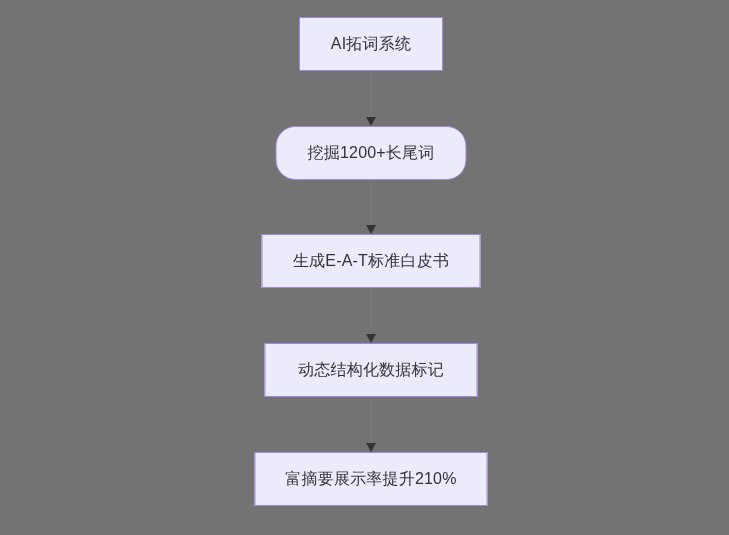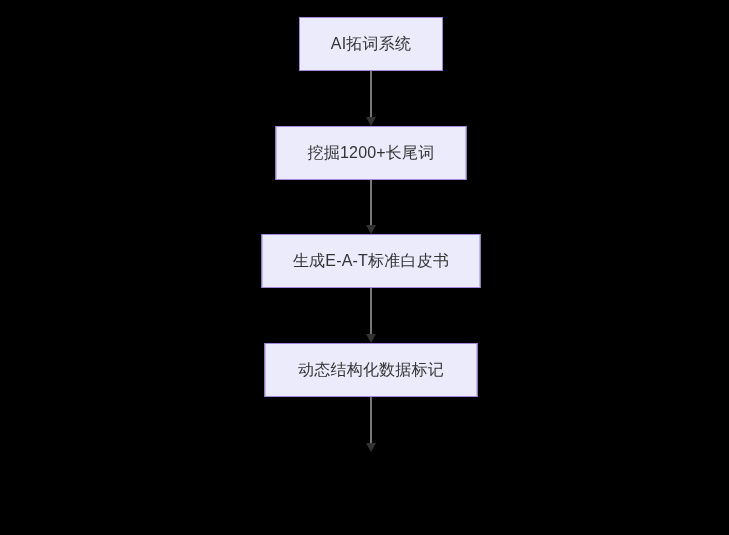--- a/index.html
+++ b/index.html
@@ -61,42 +61,45 @@
     width: 0;
     height: 0;
     border-left: 5px solid transparent;
     border-right: 5px solid transparent;
     border-top: 9px solid #333333;
   }
 </style>
 </head>
 <body>
 
-<div id="flowchart" style="background: #000000;">
+<div id="flowchart" style="background: #737373;">
     <div class="flow-edge" style="left: 371px; top: 71px; height: 55px;">
       <div class="edge-line" style="height: 47px; background: rgb(119, 119, 119);"></div>
       <div class="edge-head" style="top: 46px; border-top-color: rgb(51, 51, 51);"></div>
     </div>
     <div class="flow-edge" style="left: 371px; top: 180px; height: 54px;">
       <div class="edge-line" style="height: 46px; background: rgb(119, 119, 119);"></div>
       <div class="edge-head" style="top: 45px; border-top-color: rgb(51, 51, 51);"></div>
     </div>
     <div class="flow-edge" style="left: 371px; top: 288px; height: 55px;">
       <div class="edge-line" style="height: 47px; background: rgb(119, 119, 119);"></div>
       <div class="edge-head" style="top: 46px; border-top-color: rgb(51, 51, 51);"></div>
     </div>
     <div class="flow-edge" style="left: 371px; top: 397px; height: 55px;">
       <div class="edge-line" style="height: 47px; background: rgb(119, 119, 119);"></div>
       <div class="edge-head" style="top: 46px; border-top-color: rgb(51, 51, 51);"></div>
     </div>
     <div class="flow-node" style="left: 371px; top: 17px; width: 144px; background: rgb(236, 235, 252); border-color: rgb(163, 135, 221);">
       <span class="node-label" style="color: rgb(51, 51, 51);">AI拓词系统</span>
     </div>
-    <div class="flow-node" style="left: 371px; top: 126px; width: 191px; background: rgb(236, 235, 252); border-color: rgb(163, 135, 221);">
+    <div class="flow-node" style="left: 371px; top: 126px; width: 191px; background: rgb(236, 235, 252); border-color: rgb(163, 135, 221); border-radius: 20px;">
       <span class="node-label" style="color: rgb(51, 51, 51);">挖掘1200+长尾词</span>
     </div>
     <div class="flow-node" style="left: 371px; top: 343px; width: 213px; background: rgb(236, 235, 252); border-color: rgb(163, 135, 221);">
       <span class="node-label" style="color: rgb(51, 51, 51);">动态结构化数据标记</span>
     </div>
     <div class="flow-node" style="left: 371px; top: 234px; width: 219px; background: rgb(236, 235, 252); border-color: rgb(163, 135, 221);">
       <span class="node-label" style="color: rgb(51, 51, 51);">生成E-A-T标准白皮书</span>
     </div>
+    <div class="flow-node" style="left: 371px; top: 452px; width: 233px; background: rgb(236, 235, 252); border-color: rgb(163, 135, 221);">
+      <span class="node-label" style="color: rgb(51, 51, 51);">富摘要展示率提升210%</span>
+    </div>
   </div>
 
 </body></html>

